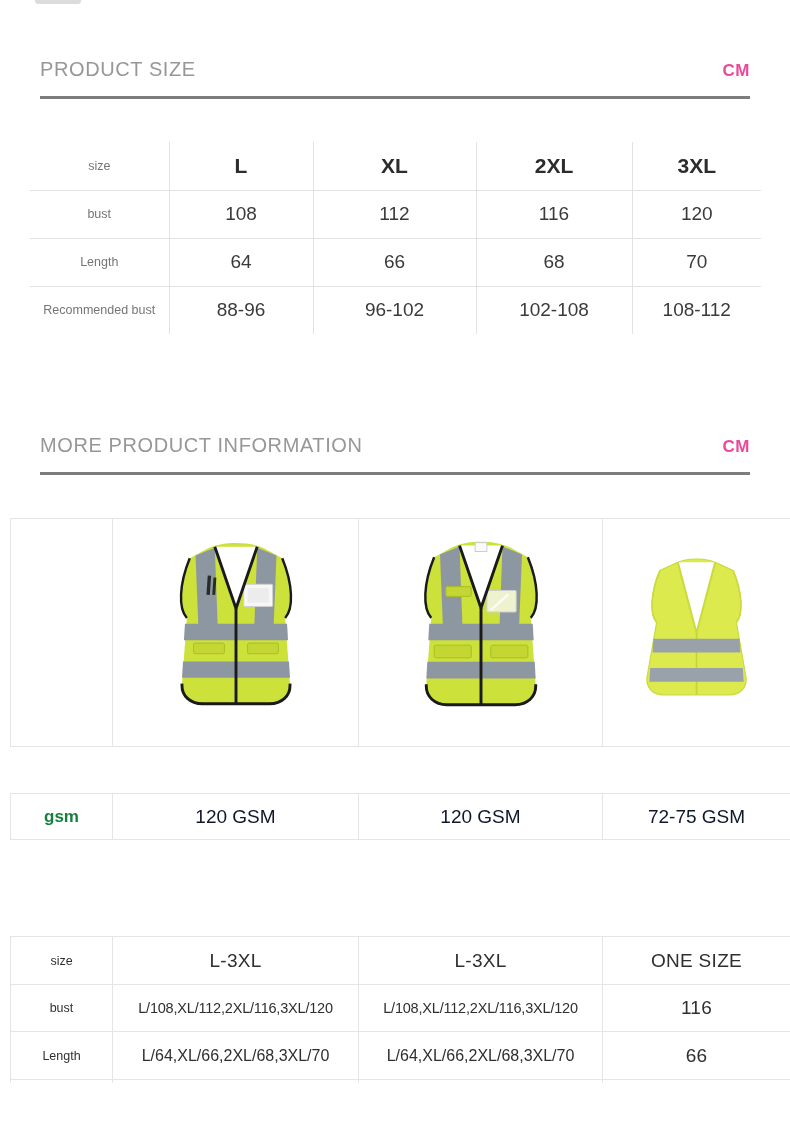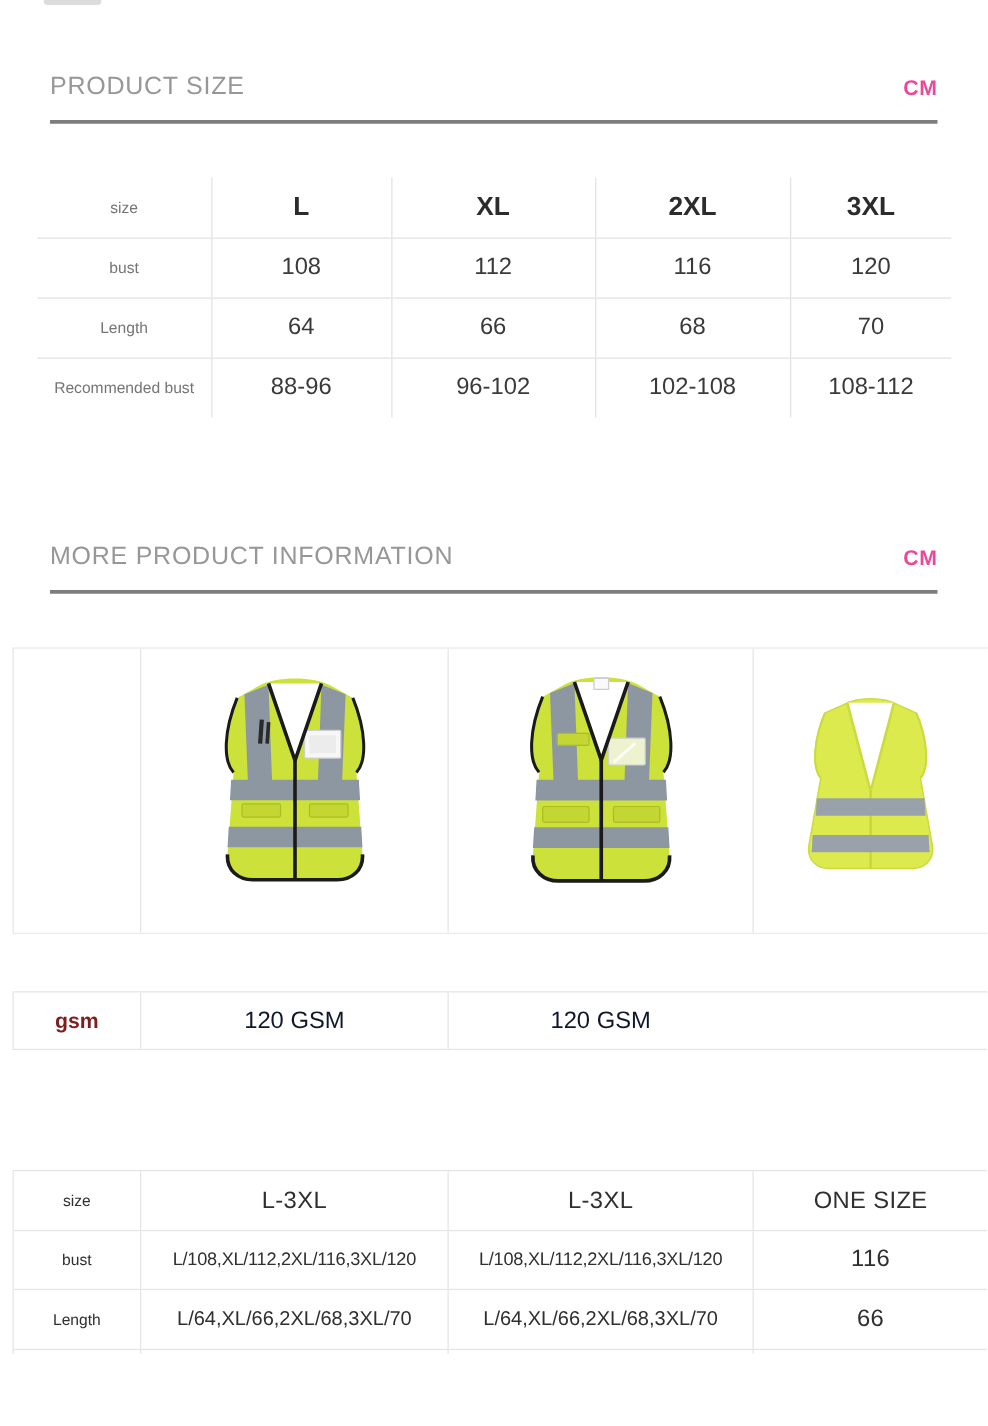--- a/index.html
+++ b/index.html
@@ -74,21 +74,21 @@
 
   
   .gsm-strip {
     margin-top: 46px;
     border-top: 1px solid #e5e5e5; border-bottom: 1px solid #e5e5e5;
   }
   .gsm-cell {
     height: 45px; display: flex; align-items: center; justify-content: center;
     font-size: 19px; color: #0f172a;
   }
-  .gsm-cell.lbl { font-size: 17px; font-weight: 600; color: #7f1d1d; }
+  .gsm-cell.lbl { font-size: 17px; font-weight: 600; color: #15803d; }
 
   
   .spec-table { margin-top: 96px; border-top: 1px solid #e5e5e5; margin-left: 10px; width: 780px; }
   .spec-row {
     display: grid; grid-template-columns: 102px 246px 244px 188px;
     border-bottom: 1px solid #e5e5e5;
   }
   .spec-row > div {
     border-left: 1px solid #e5e5e5;
     display: flex; align-items: center; justify-content: center;
@@ -219,20 +219,21 @@
       <path d="M70,28 C59,54 57,82 66,92" fill="none" stroke="#c9db3e" stroke-width="2"></path>
       <path d="M160,28 C171,54 173,82 164,92" fill="none" stroke="#c9db3e" stroke-width="2"></path>
     </svg>
   </div>
 </div>
 
 <div class="grid4 gsm-strip">
   <div class="gsm-cell lbl">gsm</div>
   <div class="gsm-cell">120 GSM</div>
   <div class="gsm-cell">120 GSM</div>
+  <div class="gsm-cell">72-75 GSM</div>
 </div>
 
 <div class="spec-table">
   <div class="spec-row r-size">
     <div class="spec-lbl">size</div>
     <div class="spec-big">L-3XL</div>
     <div class="spec-big">L-3XL</div>
     <div class="spec-big">ONE SIZE</div>
   </div>
   <div class="spec-row r-bust">

